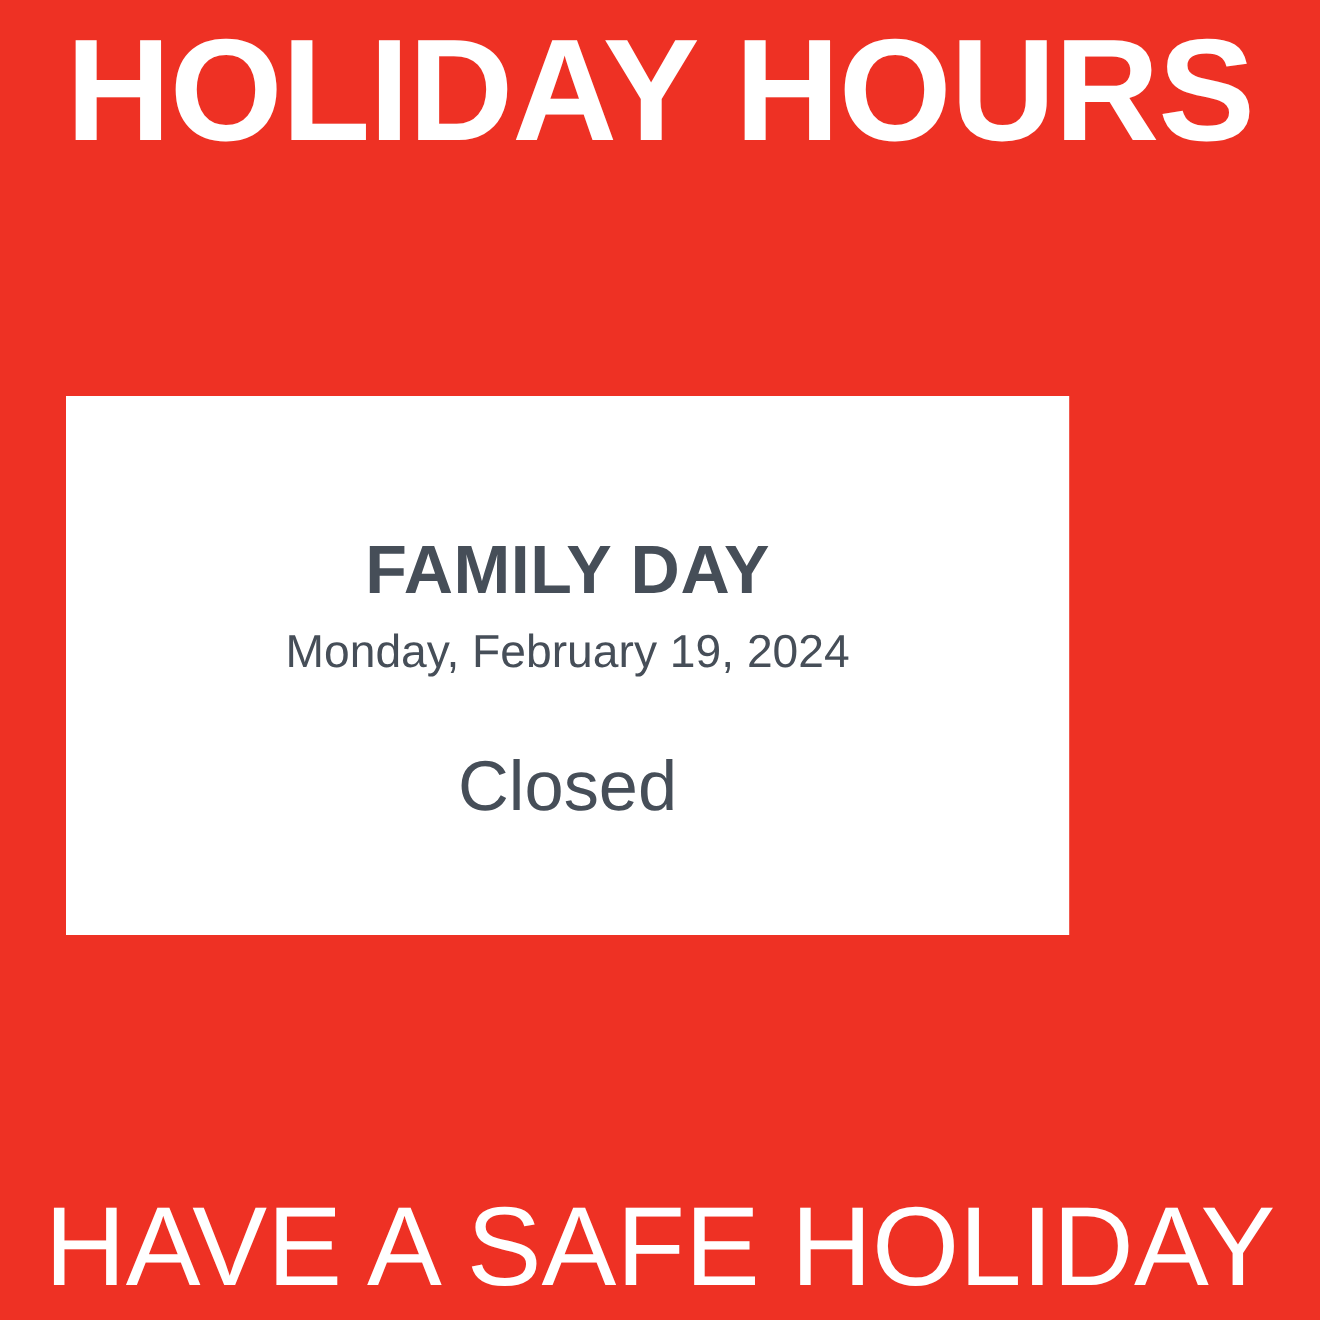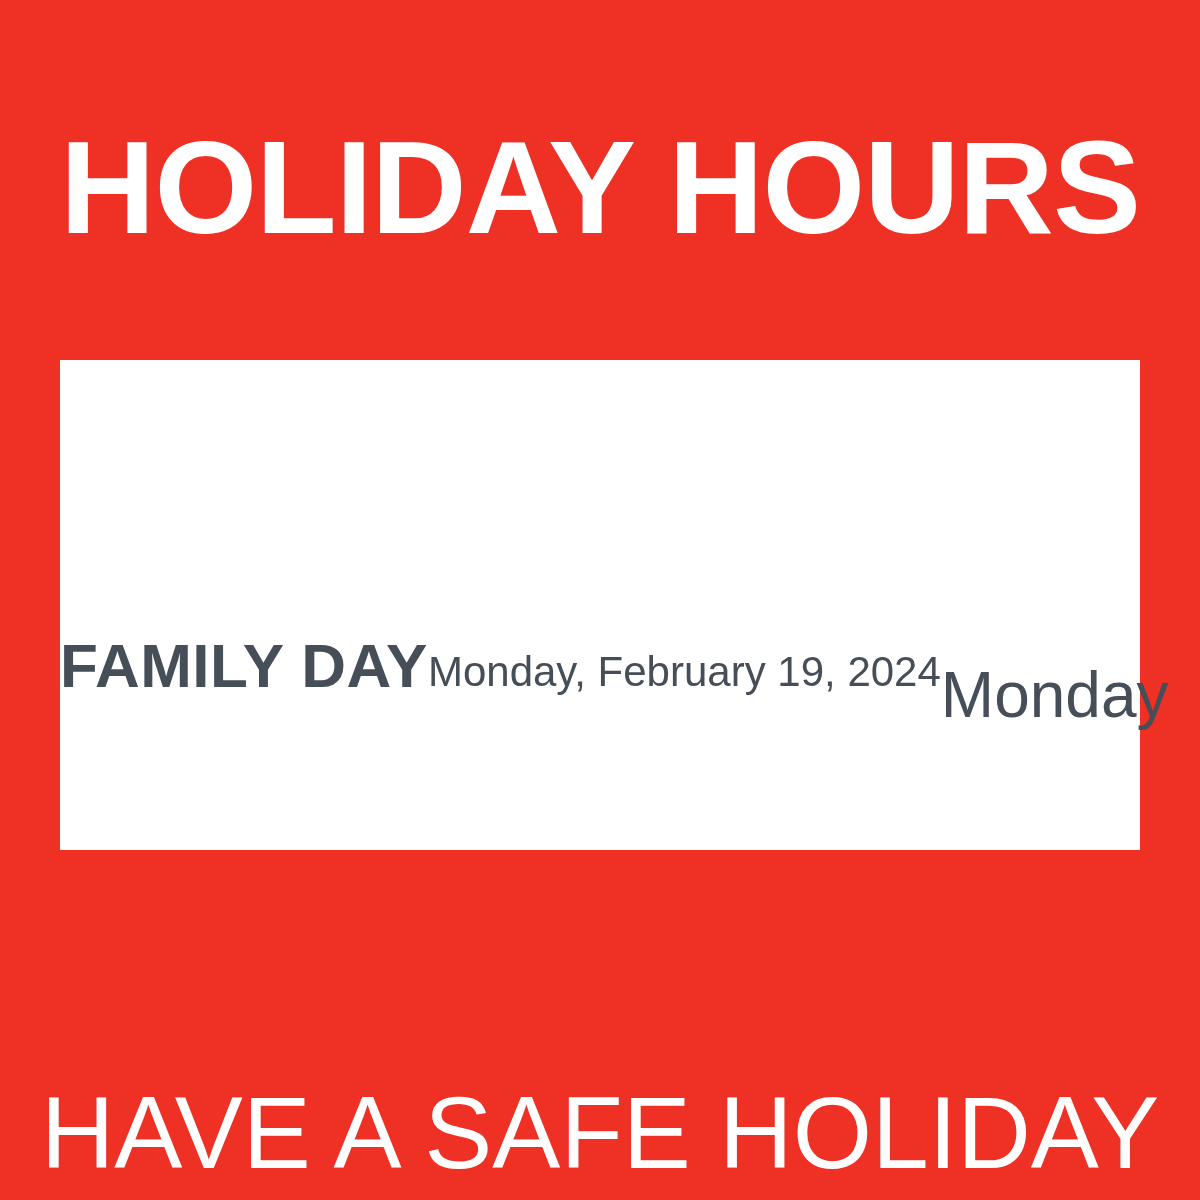--- a/index.html
+++ b/index.html
@@ -25,45 +25,46 @@
   }
 
   
   .headline-band {
     position: absolute;
     left: 0;
     top: 0;
     width: 1200px;
     height: 360px;
     display: flex;
-    align-items: center;
+    align-items: flex-start;
     justify-content: center;
   }
   .headline {
     color: #FFFFFF;
     font-family: "Liberation Sans", sans-serif;
     font-weight: bold;
     font-size: 132px;
     line-height: 1;
     letter-spacing: -1px;
     white-space: nowrap;
     text-align: center;
     margin: 0;
     padding-top: 16px;
   }
 
   
   .card {
     position: absolute;
     left: 60px;
     top: 360px;
-    width: 1080px;
+    width: 912px;
     height: 490px;
     background: #FFFFFF;
     display: flex;
+    flex-direction: column;
     align-items: center;
     justify-content: flex-start;
     box-sizing: border-box;
     padding-top: 122px;
   }
 
   .holiday-name {
     color: #464E58;
     font-family: "Liberation Sans", sans-serif;
     font-weight: bold;
@@ -126,20 +127,20 @@
 
 <div id="sign">
 
   <div class="headline-band">
     <h1 class="headline">HOLIDAY HOURS</h1>
   </div>
 
   <div class="card">
     <div class="holiday-name">FAMILY DAY</div>
     <div class="holiday-date">Monday, February 19, 2024</div>
-    <div class="holiday-status">Monday</div>
+    <div class="holiday-status">Closed</div>
   </div>
 
   <div class="message-band">
     <div class="message">HAVE A SAFE HOLIDAY</div>
   </div>
 
 </div>
 
 </body></html>

